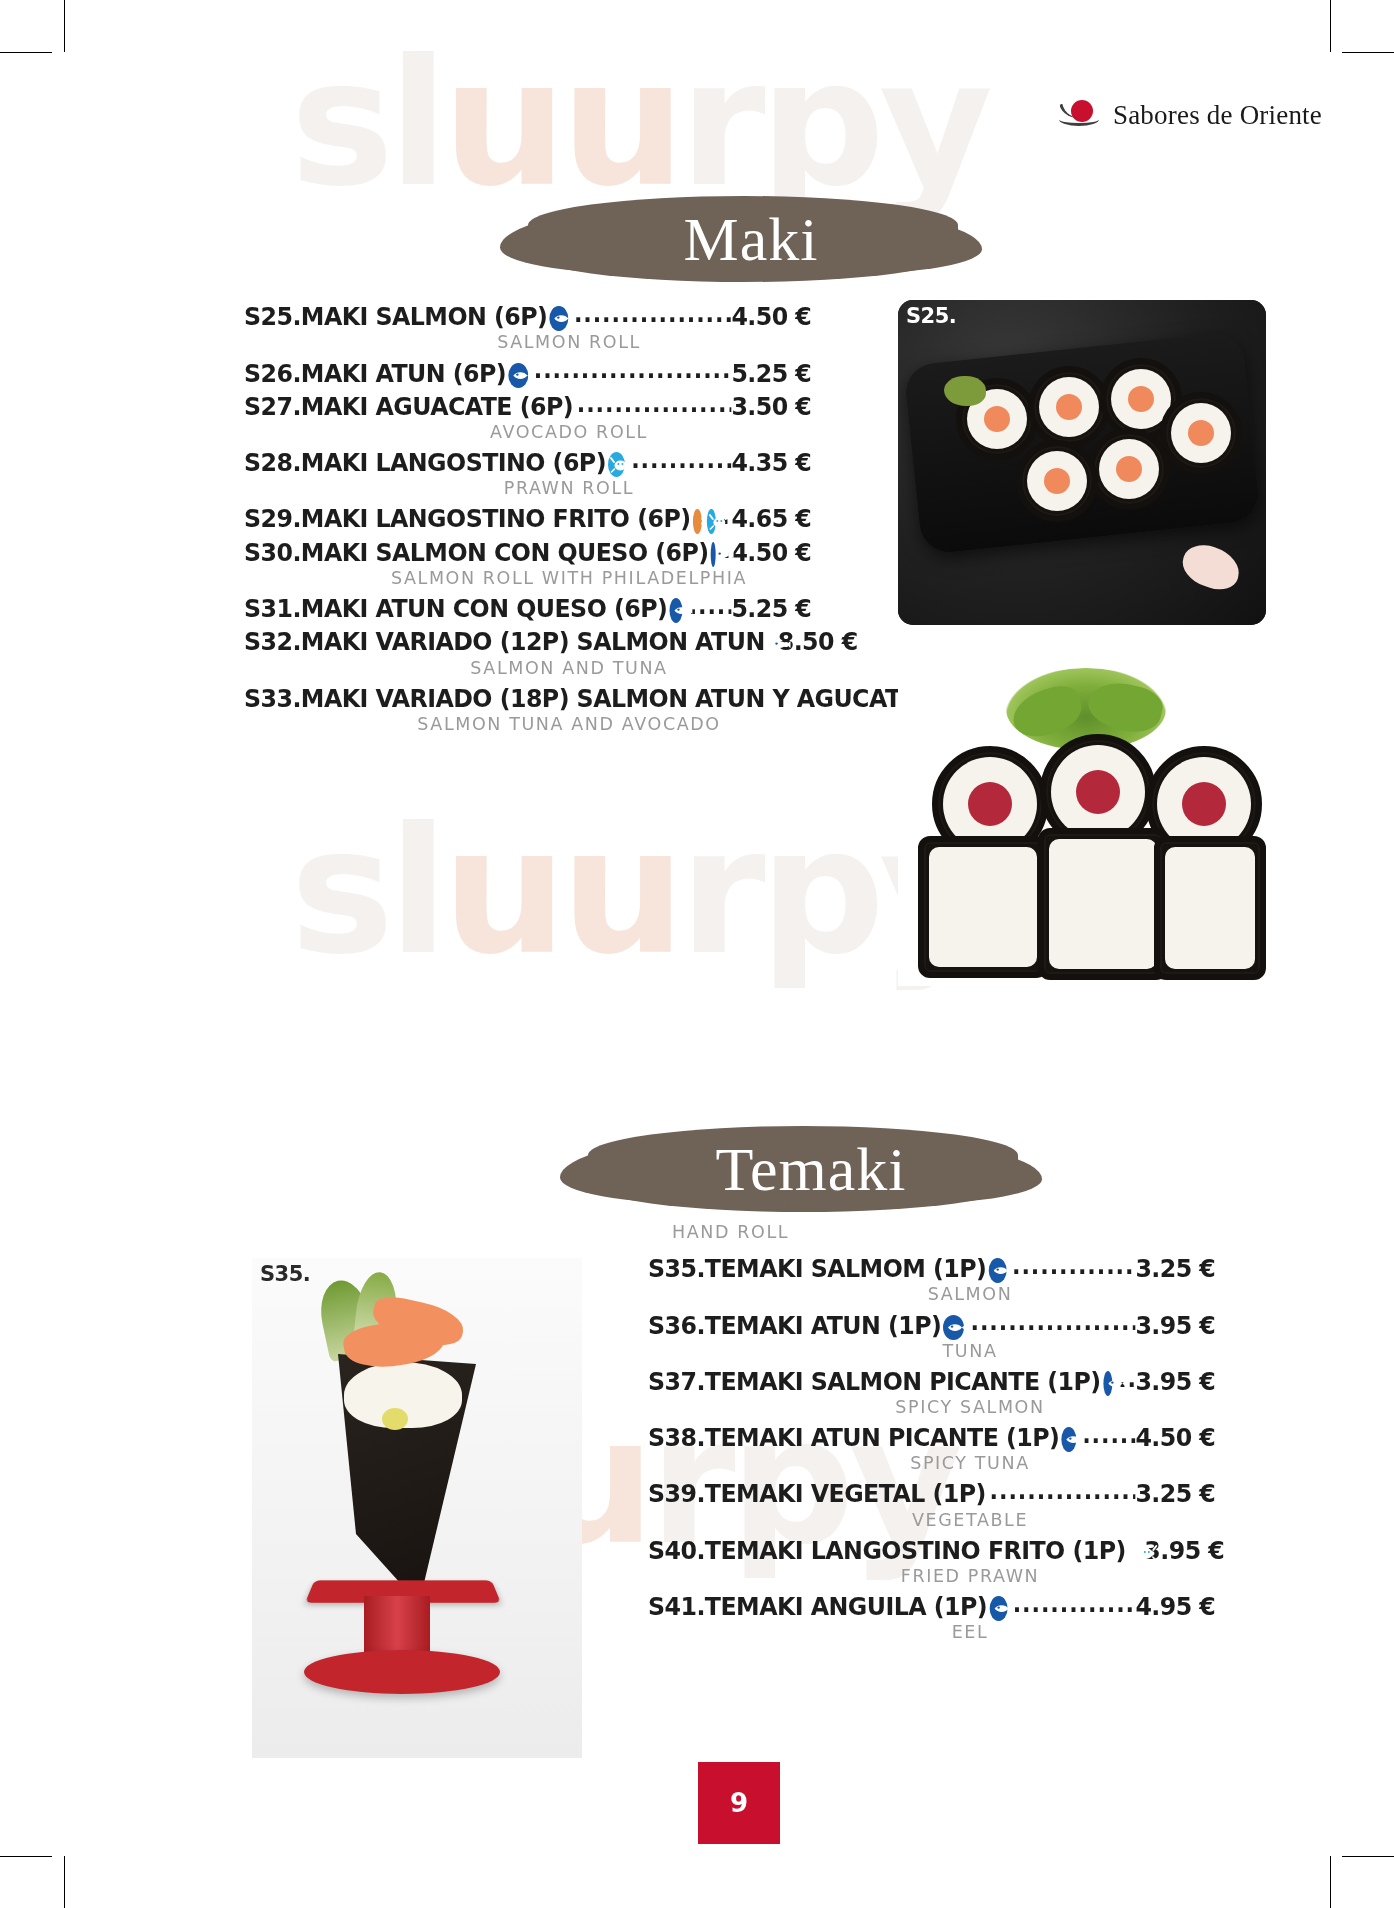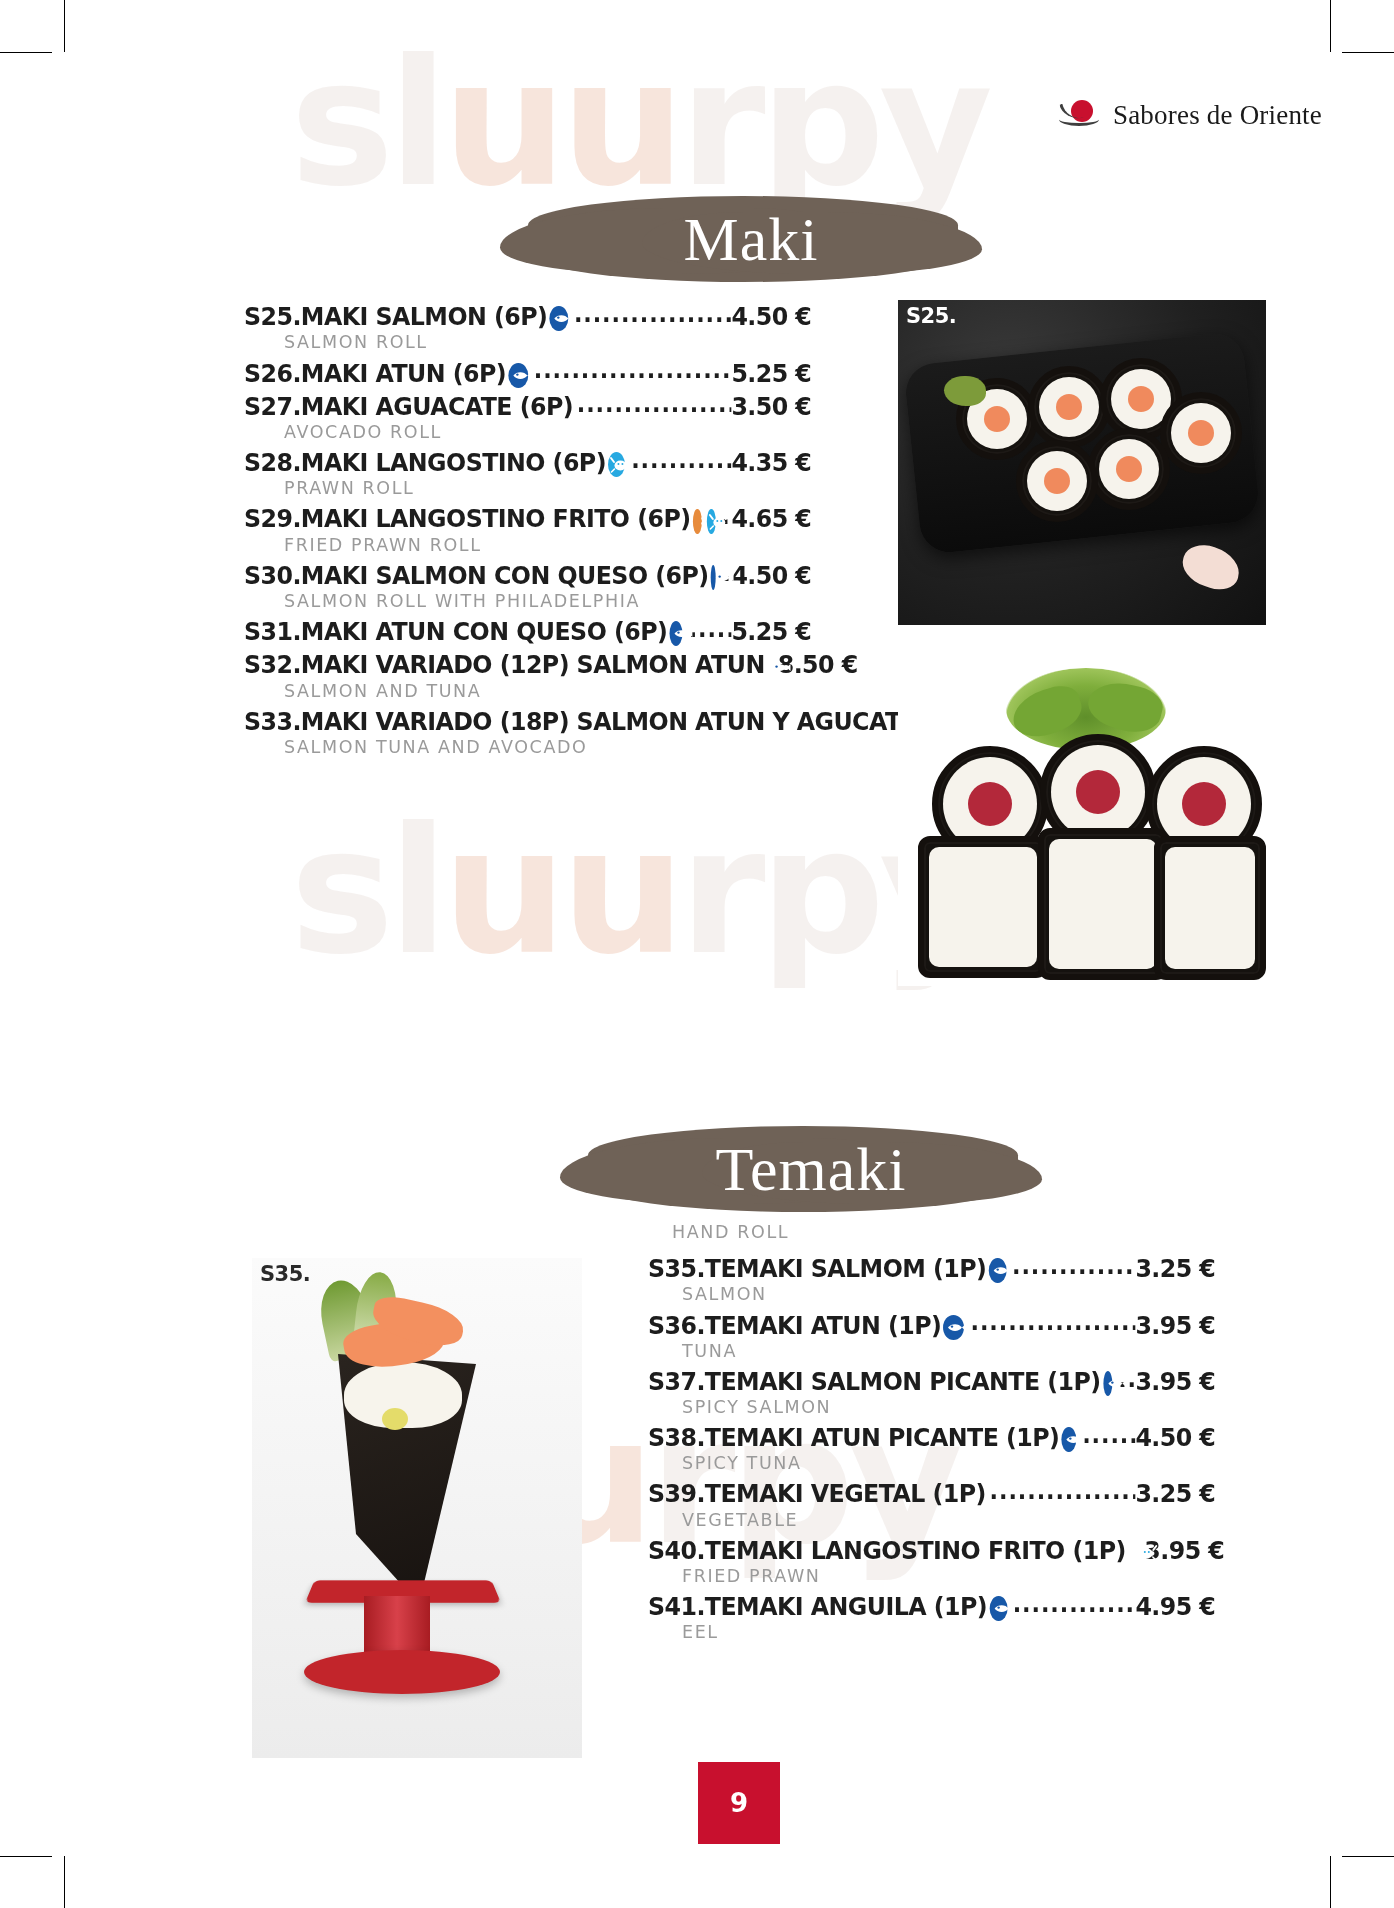--- a/index.html
+++ b/index.html
@@ -110,20 +110,21 @@
   }
   .price { flex:0 0 auto; }
 
   .subtitle {
     font-family:"DejaVu Sans", sans-serif;
     font-size:17.5px;
     color:#9a9a9a;
     letter-spacing:1.6px;
     margin:1px 0 4px 40px;
     text-transform:uppercase;
+    text-align:center;
   }
   #temaki-list .subtitle { margin-left:34px; }
 
   
   .ico {
     display:inline-block; width:25px; height:25px; border-radius:50%;
     vertical-align:-4px; margin:0 3px; position:relative;
     transform:scaleX(1.07);
   }
   .ico-fish   { background:#1758a8; }
@@ -135,21 +136,21 @@
   .photo {
     position:absolute;
     background:#111;
     overflow:hidden;
   }
   .photo-label {
     position:absolute; left:8px; top:4px;
     font-family:"DejaVu Sans", sans-serif; font-weight:bold;
     font-size:21px; color:#ffffff; letter-spacing:-0.5px; z-index:5;
   }
-  #photo-s25 { left:898px; top:300px;  width:368px; height:325px; }
+  #photo-s25 { left:898px; top:300px;  width:368px; height:325px;border-radius:15px; }
   #photo-s26 { left:898px; top:660px;  width:368px; height:326px; }
   #photo-s35 { left:252px; top:1258px; width:330px; height:500px; background:#f97316; }
 
   
   .p25-bg { position:absolute; inset:0; background:
       radial-gradient(circle at 30% 25%, #3a3a3a 0%, #202020 55%, #111 100%); }
   .p25-plate {
     position:absolute; left:14px; top:48px; width:340px; height:190px;
     background:linear-gradient(180deg,#1b1b1b,#0b0b0b);
     border-radius:30px; transform:rotate(-6deg);
@@ -361,21 +362,20 @@
             <ellipse cx="12.5" cy="13.5" rx="6" ry="5" fill="#ffffff"></ellipse>
             <path d="M6 10 L3 6 M19 10 L22 6" stroke="#ffffff" stroke-width="2" fill="none" stroke-linecap="round"></path>
             <path d="M6.5 17 L3.5 20 M18.5 17 L21.5 20" stroke="#ffffff" stroke-width="1.6" stroke-linecap="round"></path>
             <circle cx="10.5" cy="12" r="1" fill="#27a9e1"></circle>
             <circle cx="14.5" cy="12" r="1" fill="#27a9e1"></circle>
           </svg>
         </span>
         <span class="dots">..</span>
         <span class="price">4.65 €</span>
       </div>
-      <div class="subtitle">FRIED PRAWN ROLL</div>
     </div>
     <div class="item">
       <div class="item-line">
         <span class="item-name">S30.MAKI SALMON CON QUESO (6P)</span>
         <span class="ico ico-fish">
           <svg width="25" height="25" viewBox="0 0 25 25">
             <path d="M5 12.5 C8 8, 16 8, 19 12.5 C16 17, 8 17, 5 12.5 Z" fill="#ffffff"></path>
             <path d="M19 12.5 L23 9 L23 16 Z" fill="#ffffff"></path>
             <circle cx="9" cy="11.6" r="1.2" fill="#1758a8"></circle>
           </svg>

